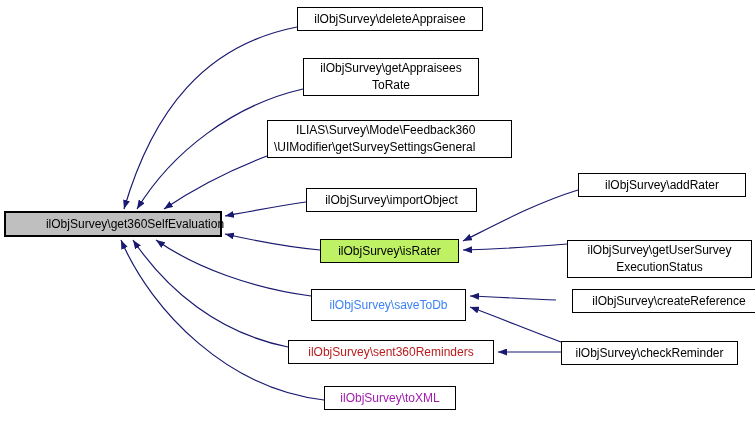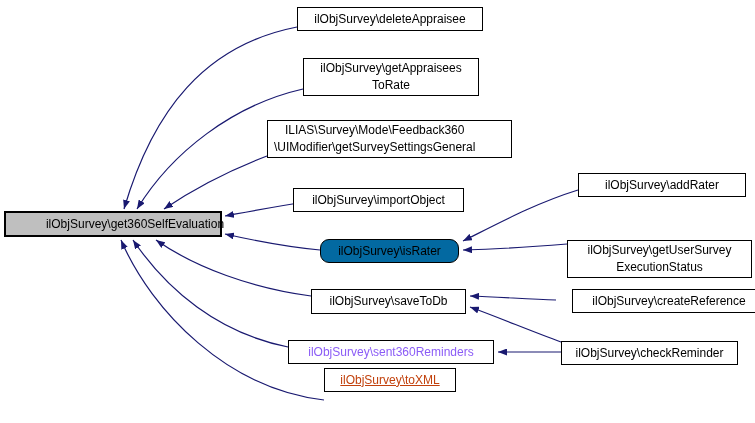--- a/index.html
+++ b/index.html
@@ -28,21 +28,21 @@
     color:#000000;
     white-space:pre-line;
     cursor:pointer;
   }
   .node.highlighted{
     background:#bfbfbf;
     border:2px solid #000000;
   }
   .node.align-left{
     justify-content:flex-start;
-    text-align:center;
+    text-align:right;
     padding-left:6px;
   }
 </style>
 </head>
 <body>
 
 <div class="canvas" style="background: rgb(255, 255, 255);">
   <svg class="edge-layer" width="755" height="423" viewBox="0 0 755 423" xmlns="http://www.w3.org/2000/svg">
     <defs>
       <marker id="arrowhead" markerWidth="9" markerHeight="7" refX="9" refY="3.5" orient="auto" markerUnits="userSpaceOnUse">
@@ -64,23 +64,23 @@
         <path d="M561,342 C531,331 500,318 470,307" fill="none" stroke="#191970" stroke-width="1.2" marker-end="url(#arrowhead)"></path>
         <path d="M561,352 C540,352 520,352 498,352" fill="none" stroke="#191970" stroke-width="1.2" marker-end="url(#arrowhead)"></path>
       </g>
   </svg>
 <div class="node highlighted" style="left: 4px; top: 211px; width: 218px; height: 26px; border-color: rgb(0, 0, 0); background: rgb(191, 191, 191); color: rgb(0, 0, 0); padding-left: 44px;"><span>ilObjSurvey\get360SelfEvaluation</span></div>
     <div class="node" style="left: 297px; top: 7px; width: 186px; height: 24px; border-color: rgb(0, 0, 0); background: rgb(255, 255, 255); color: rgb(0, 0, 0);"><span>ilObjSurvey\deleteAppraisee</span></div>
     <div class="node" style="left: 303px; top: 58px; width: 176px; height: 38px; border-color: rgb(0, 0, 0); background: rgb(255, 255, 255); color: rgb(0, 0, 0);"><span>ilObjSurvey\getAppraisees
 ToRate</span></div>
     <div class="node align-left" style="left: 267px; top: 120px; width: 245px; height: 38px; border-color: rgb(0, 0, 0); background: rgb(255, 255, 255); color: rgb(0, 0, 0);"><span>ILIAS\Survey\Mode\Feedback360
 \UIModifier\getSurveySettingsGeneral</span></div>
-    <div class="node" style="left: 293px; top: 188px; width: 171px; height: 24px; border-color: rgb(0, 0, 0); background: rgb(255, 255, 255); color: rgb(0, 0, 0);"><span>ilObjSurvey\importObject</span></div>
-    <div class="node" style="left: 320px; top: 239px; width: 139px; height: 24px; border-color: rgb(0, 0, 0); background: #0369a1; color: rgb(0, 0, 0); border-radius: 9px;"><span>ilObjSurvey\isRater</span></div>
-    <div class="node" style="left: 311px; top: 289px; width: 155px; height: 25px; border-color: rgb(0, 0, 0); background: rgb(255, 255, 255); color: #000000;"><span>ilObjSurvey\saveToDb</span></div>
-    <div class="node" style="left: 288px; top: 340px; width: 206px; height: 24px; border-color: rgb(0, 0, 0); background: rgb(255, 255, 255); color: #8b5cf6;"><span>ilObjSurvey\sent360Reminders</span></div>
-    <div class="node" style="left: 324px; top: 368px; width: 132px; height: 24px; border-color: rgb(0, 0, 0); background: rgb(255, 255, 255); color: #c2410c; text-decoration: underline;"><span>ilObjSurvey\toXML</span></div>
+    <div class="node" style="left: 306px; top: 188px; width: 171px; height: 24px; border-color: rgb(0, 0, 0); background: rgb(255, 255, 255); color: rgb(0, 0, 0);"><span>ilObjSurvey\importObject</span></div>
+    <div class="node" style="left: 320px; top: 239px; width: 139px; height: 24px; border-color: rgb(0, 0, 0); background: #bef264; color: rgb(0, 0, 0);"><span>ilObjSurvey\isRater</span></div>
+    <div class="node" style="left: 311px; top: 289px; width: 155px; height: 32px; border-color: rgb(0, 0, 0); background: rgb(255, 255, 255); color: #3b82f6;"><span>ilObjSurvey\saveToDb</span></div>
+    <div class="node" style="left: 288px; top: 340px; width: 206px; height: 24px; border-color: rgb(0, 0, 0); background: rgb(255, 255, 255); color: #b91c1c;"><span>ilObjSurvey\sent360Reminders</span></div>
+    <div class="node" style="left: 324px; top: 386px; width: 132px; height: 24px; border-color: rgb(0, 0, 0); background: rgb(255, 255, 255); color: #a21caf;"><span>ilObjSurvey\toXML</span></div>
     <div class="node" style="left: 578px; top: 173px; width: 168px; height: 24px; border-color: rgb(0, 0, 0); background: rgb(255, 255, 255); color: rgb(0, 0, 0);"><span>ilObjSurvey\addRater</span></div>
     <div class="node" style="left: 567px; top: 240px; width: 185px; height: 38px; border-color: rgb(0, 0, 0); background: rgb(255, 255, 255); color: rgb(0, 0, 0);"><span>ilObjSurvey\getUserSurvey
 ExecutionStatus</span></div>
     <div class="node" style="left: 572px; top: 289px; width: 194px; height: 24px; border-color: rgb(0, 0, 0); background: rgb(255, 255, 255); color: rgb(0, 0, 0);"><span>ilObjSurvey\createReference</span></div>
     <div class="node" style="left: 561px; top: 341px; width: 177px; height: 24px; border-color: rgb(0, 0, 0); background: rgb(255, 255, 255); color: rgb(0, 0, 0); text-align: center;"><span>ilObjSurvey\checkReminder</span></div>
   </div>
 
 </body></html>

